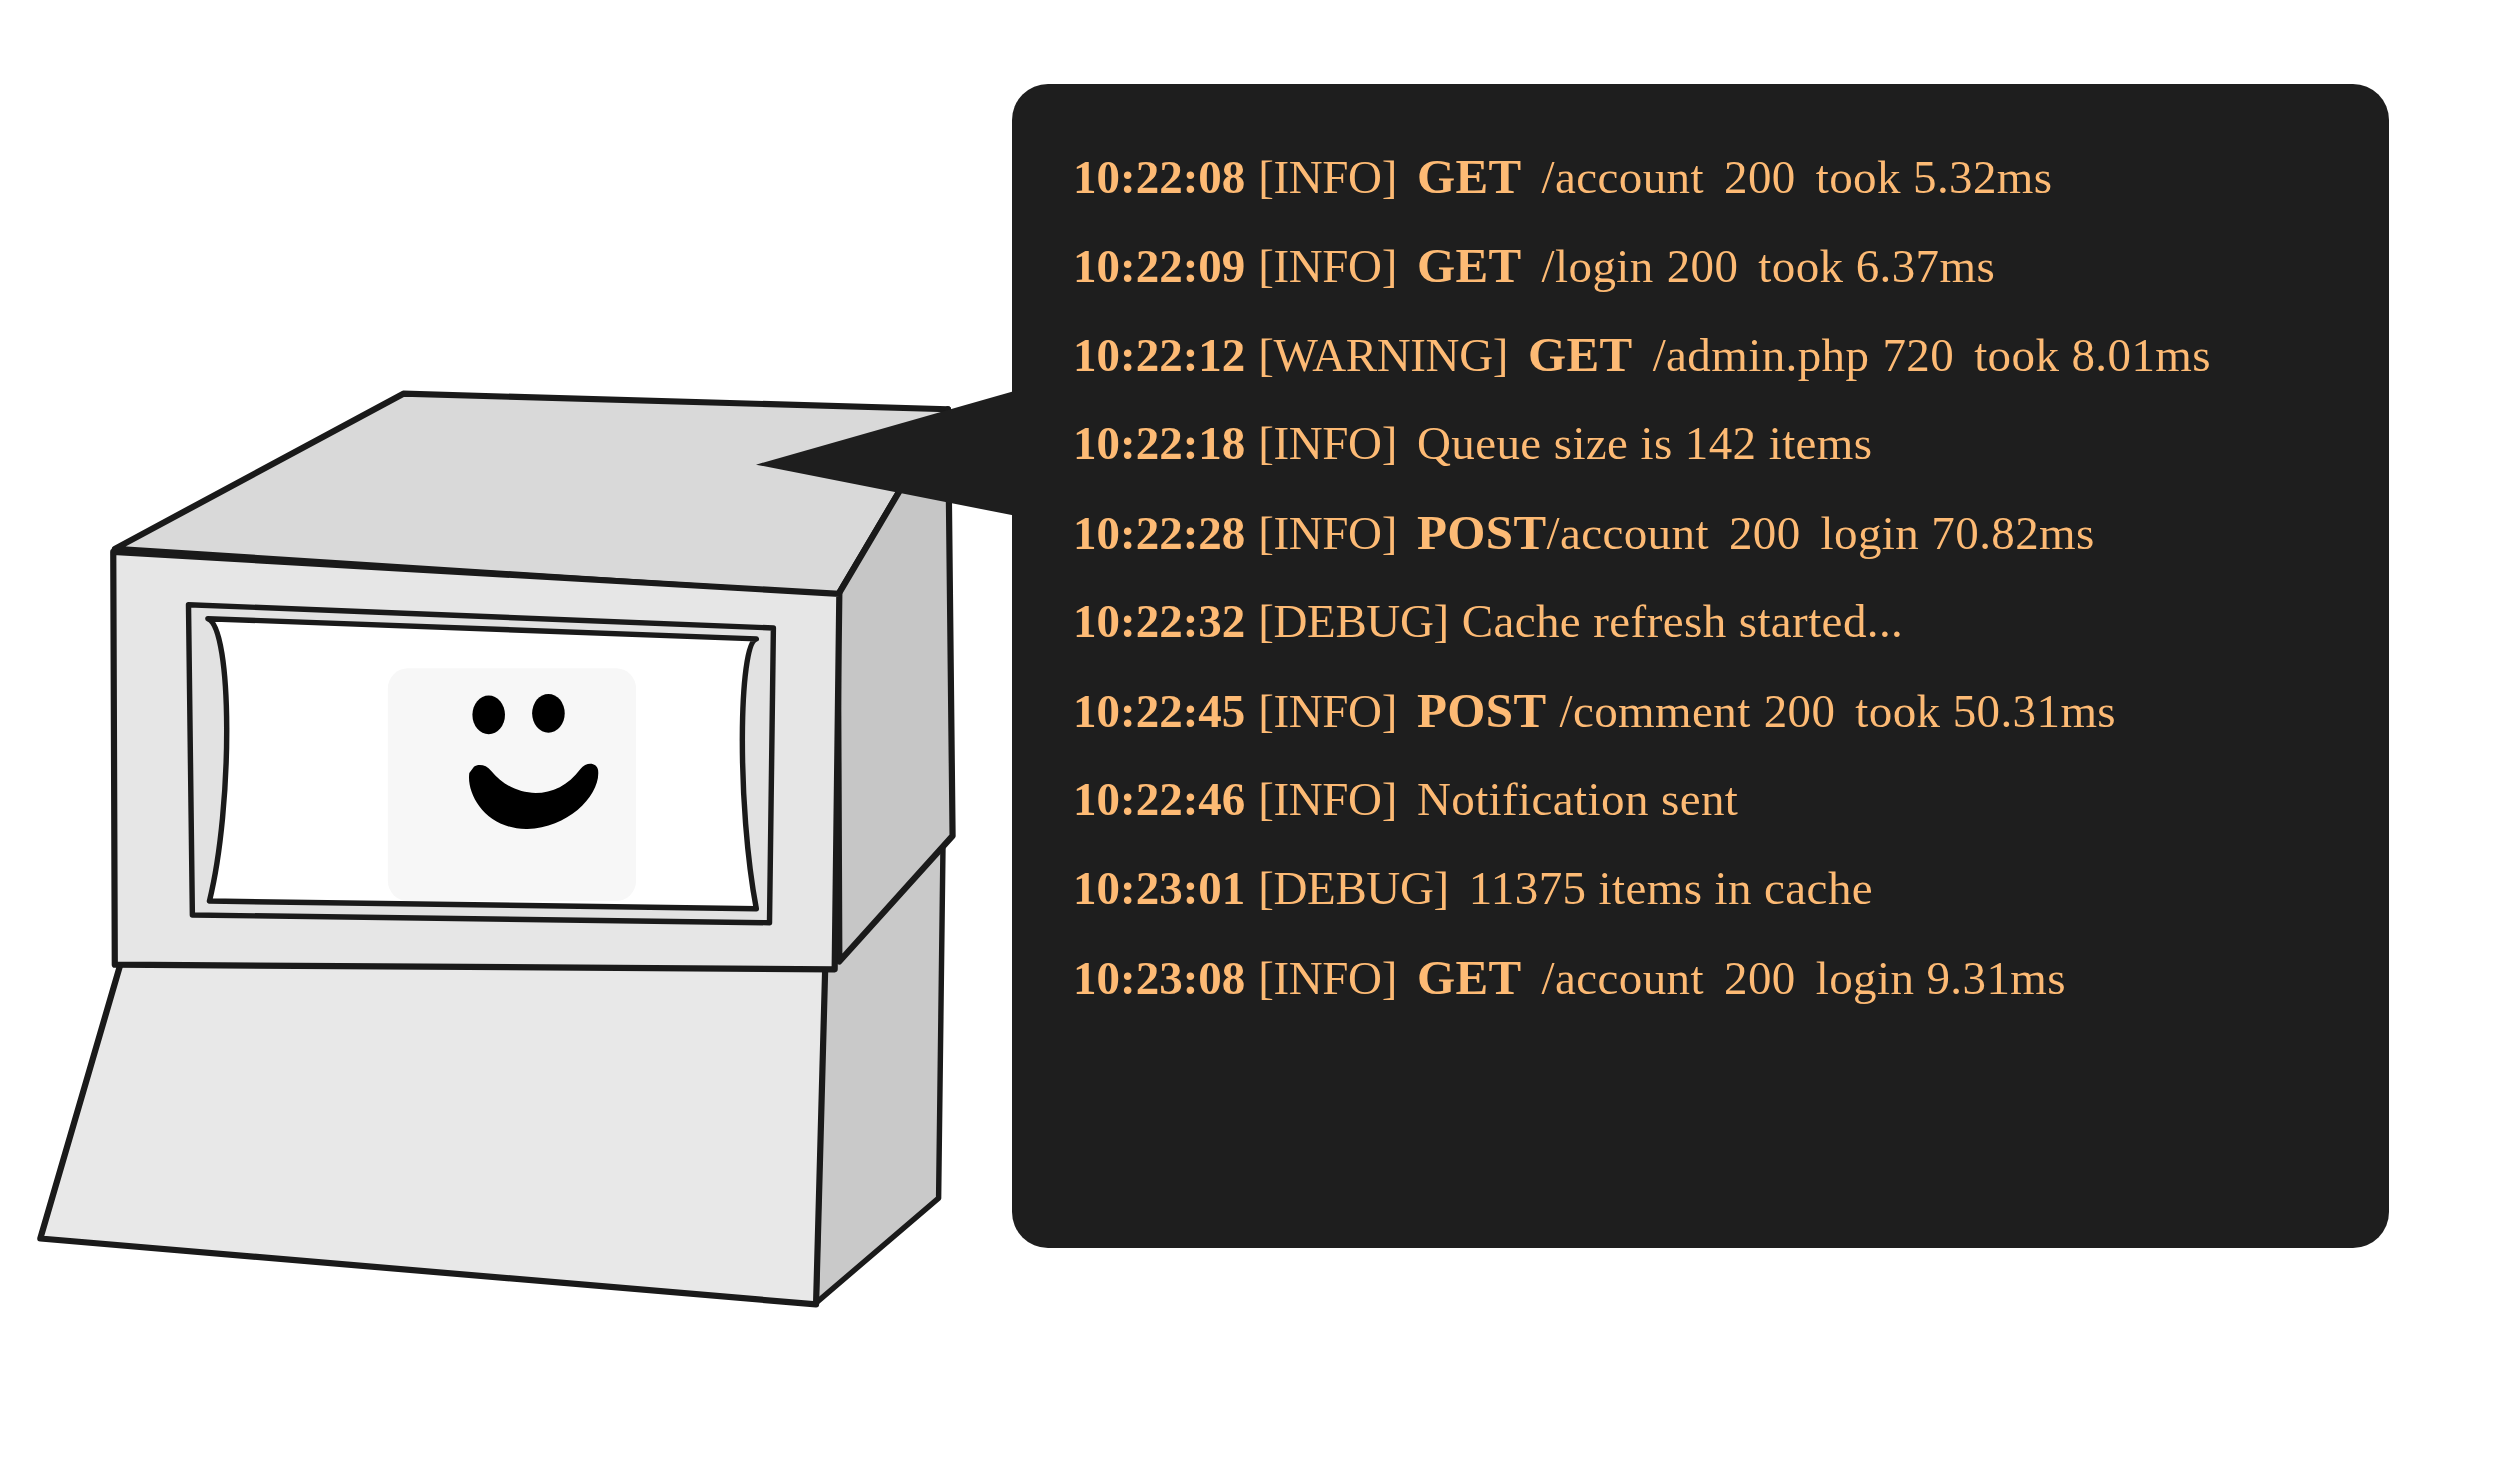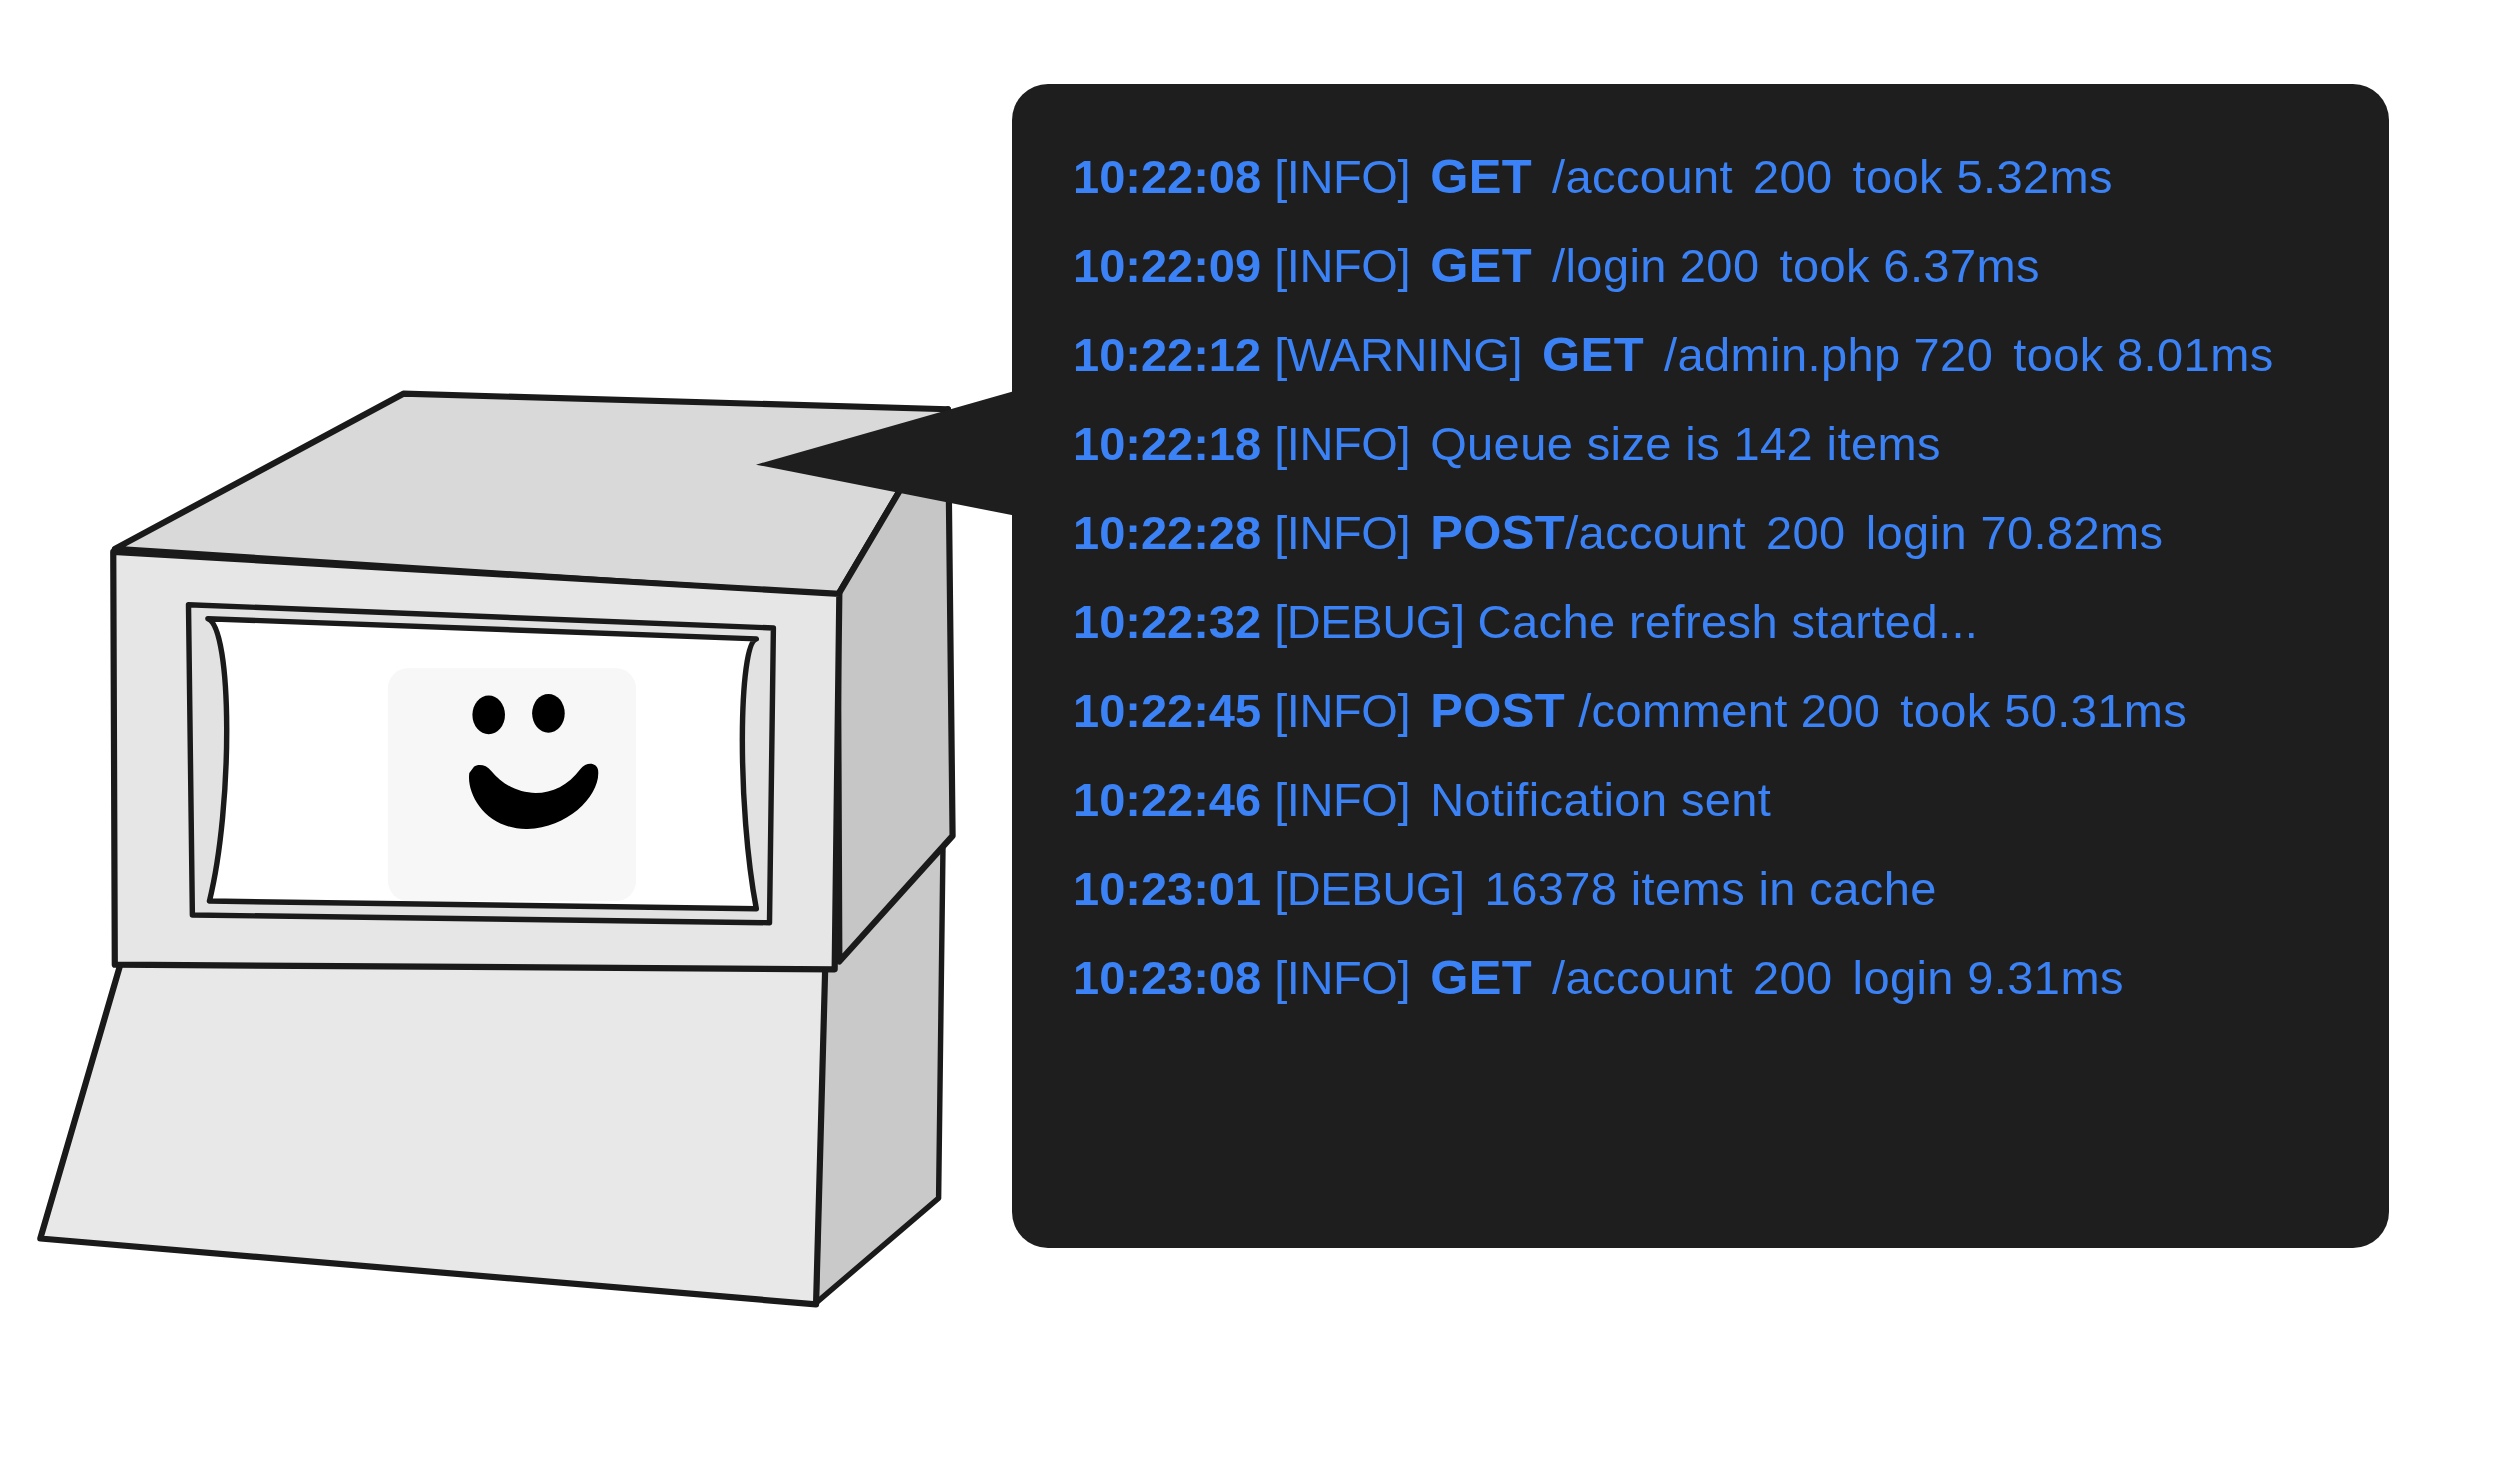--- a/index.html
+++ b/index.html
@@ -56,22 +56,22 @@
     position: relative;
     width: 100%;
     padding-left: 61px;
     box-sizing: border-box;
   }
 
   .log-line {
     height: 89px;
     line-height: 89px;
     white-space: nowrap;
-    color: #3b82f6;
-    font-family: Liberation Sans, sans-serif;
+    color: #fdba74;
+    font-family: Liberation Serif, serif;
     font-size: 47px;
     letter-spacing: 0.4px;
     overflow: hidden;
   }
 
   .log-line .ts {
     font-weight: 700;
     letter-spacing: 0px;
   }
   .log-line .lvl {
@@ -185,21 +185,21 @@
 
       <div class="log-line">
         <span class="ts">10:22:45</span><span class="sep"></span><span class="lvl">[INFO]</span><span class="sep-wide"></span><span class="method">POST</span><span class="sep"></span><span class="msg">/comment</span><span class="sep"></span><span class="msg">200</span><span class="sep-wide"></span><span class="msg">took 50.31ms</span>
       </div>
 
       <div class="log-line">
         <span class="ts">10:22:46</span><span class="sep"></span><span class="lvl">[INFO]</span><span class="sep-wide"></span><span class="msg">Notification sent</span>
       </div>
 
       <div class="log-line">
-        <span class="ts">10:23:01</span><span class="sep"></span><span class="lvl">[DEBUG]</span><span class="sep-wide"></span><span class="msg">16378 items in cache</span>
+        <span class="ts">10:23:01</span><span class="sep"></span><span class="lvl">[DEBUG]</span><span class="sep-wide"></span><span class="msg">11375 items in cache</span>
       </div>
 
 
       <div class="log-line">
         <span class="ts">10:23:08</span><span class="sep"></span><span class="lvl">[INFO]</span><span class="sep-wide"></span><span class="method">GET</span><span class="sep-wide"></span><span class="msg">/account</span><span class="sep-wide"></span><span class="msg">200</span><span class="sep-wide"></span><span class="msg">login 9.31ms</span>
       </div>
 
     </div>
   </div>
 

